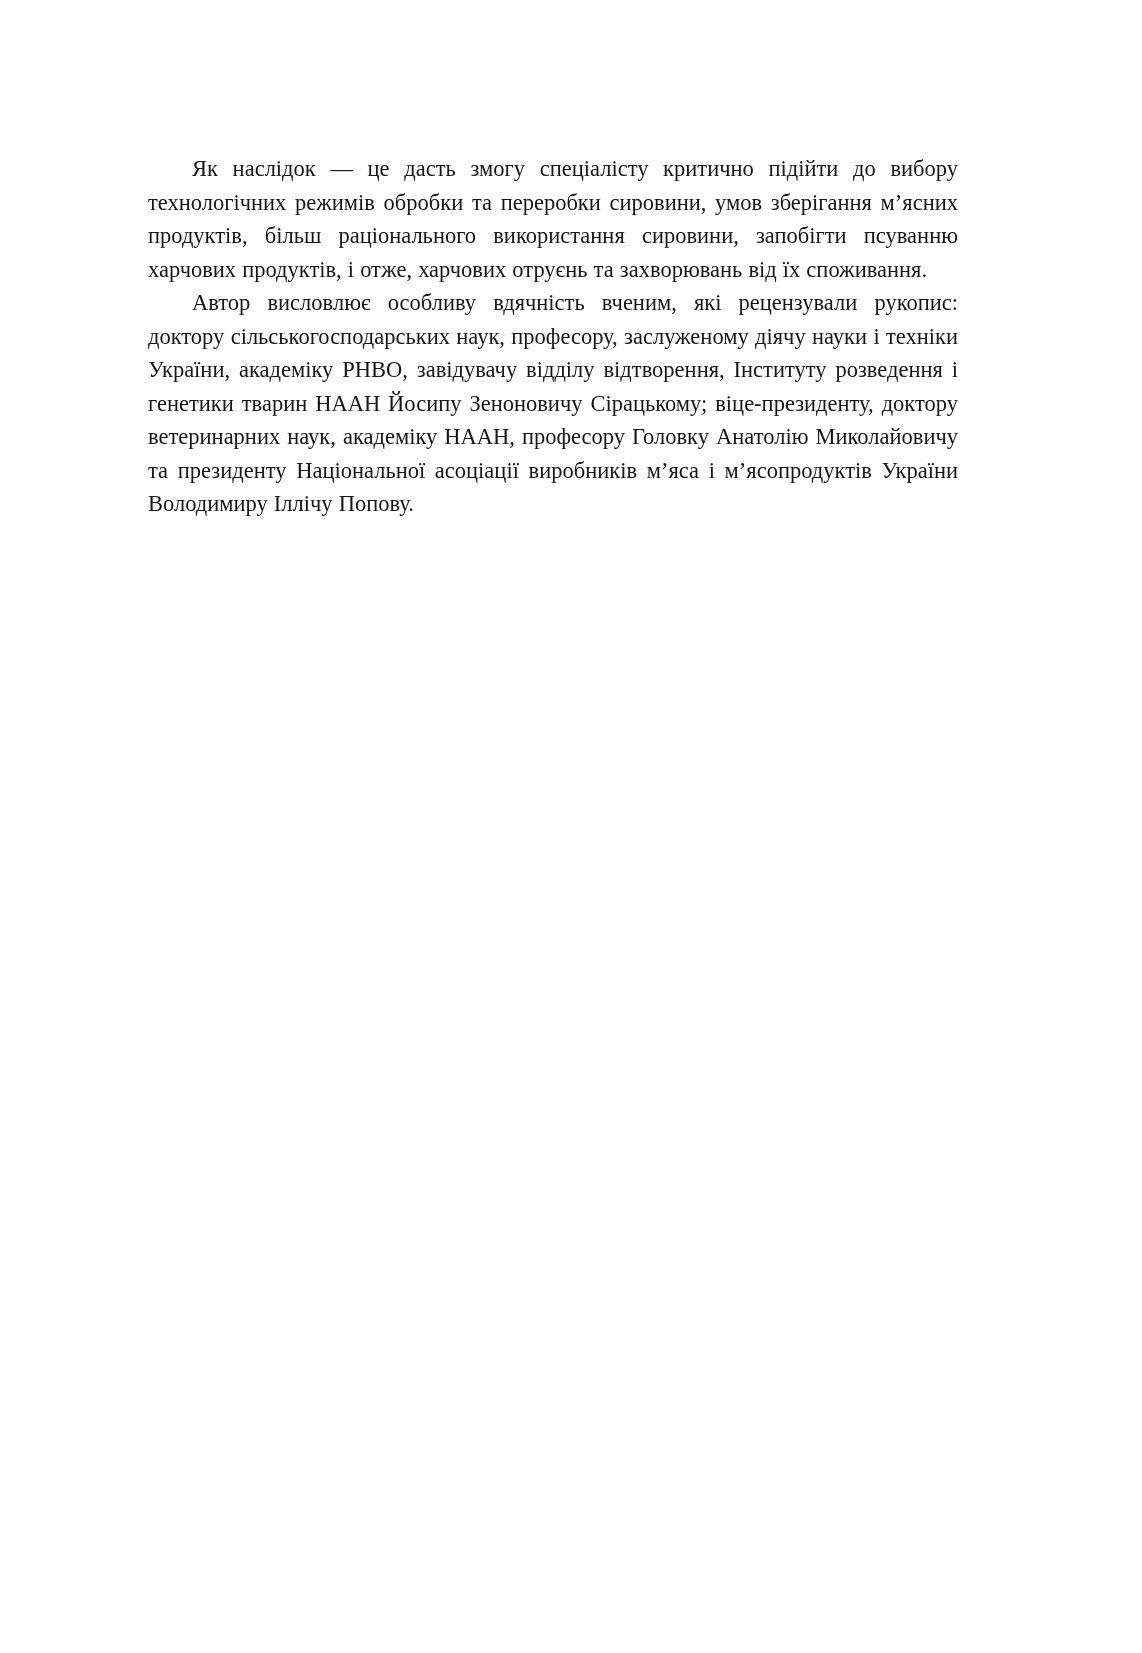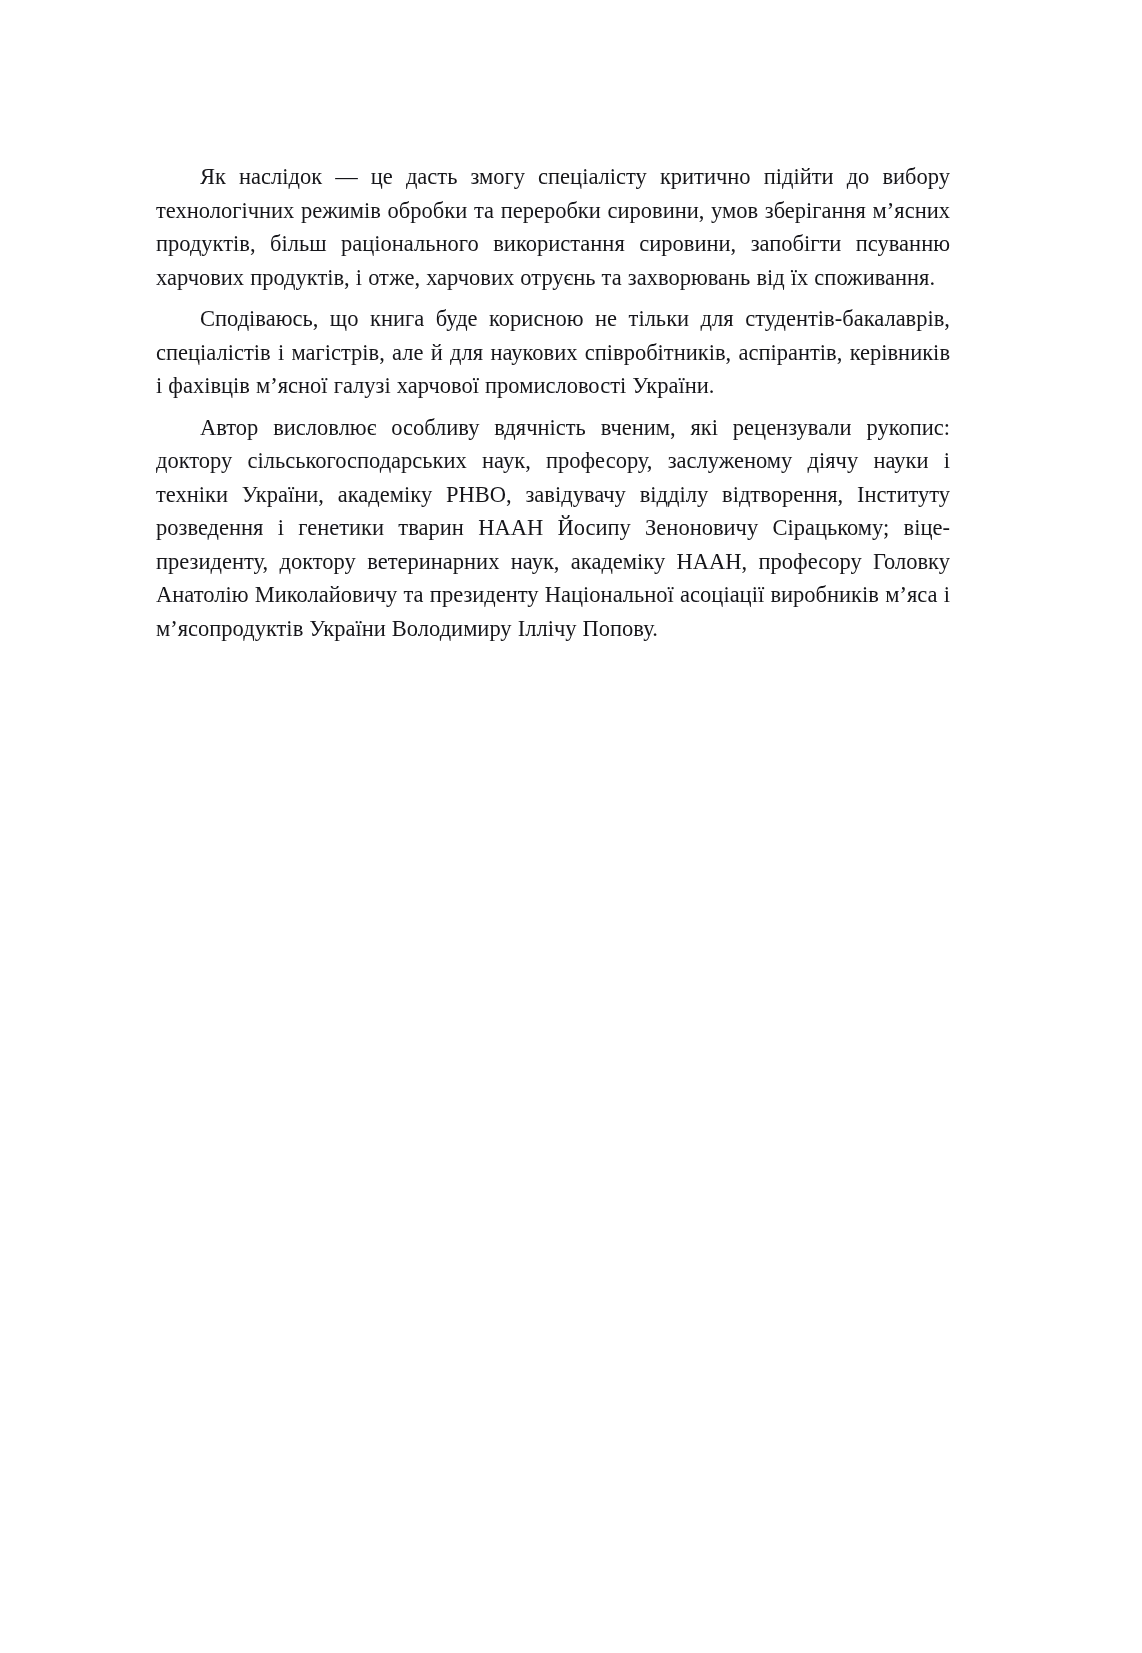--- a/index.html
+++ b/index.html
@@ -21,28 +21,27 @@
     top: 152px;
     width: 810px;
   }
   .para {
     font-family: "Liberation Serif", "DejaVu Serif", serif;
     font-size: 22.5px;
     line-height: 33.5px;
     color: #16161a;
     text-align: justify;
     text-indent: 44px;
-    margin: 8px;
+    margin: 0;
     -webkit-hyphens: manual;
     hyphens: manual;
     word-spacing: 0.02em;
   }
 </style>
 </head>
 <body>
 
 <div class="page">
   <div class="text-block">
     <p class="para">Як наслідок — це дасть змогу спеціалісту критично підійти до вибору технологічних режимів обробки та переробки сировини, умов зберігання м’ясних продуктів, більш раціонального використання сировини, запобігти псуванню харчових продуктів, і отже, харчових отруєнь та захворювань від їх споживання.</p>
-    <p class="para">Сподіваюсь, що книга буде корисною не тільки для студентів-бакалаврів, спеціалістів і магістрів, але й для наукових співробітників, аспірантів, керівників і фахівців м’ясної галузі харчової промисловості України.</p>
     <p class="para">Автор висловлює особливу вдячність вченим, які рецензували рукопис: доктору сільськогосподарських наук, професору, заслуженому діячу науки і техніки України, академіку РНВО, завідувачу відділу відтворення, Інституту розведення і генетики тварин НААН Йосипу Зеноновичу Сірацькому; віце-президенту, доктору ветеринарних наук, академіку НААН, професору Головку Анатолію Миколайовичу та президенту Національної асоціації виробників м’яса і м’ясопродуктів України Володимиру Іллічу Попову.</p>
   </div>
 </div>
 
 </body></html>

